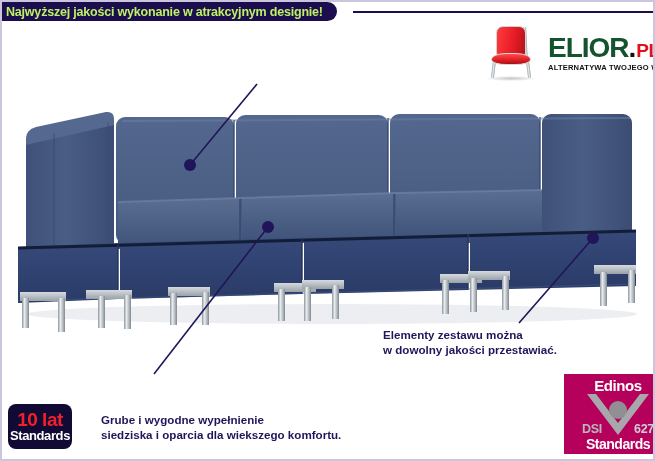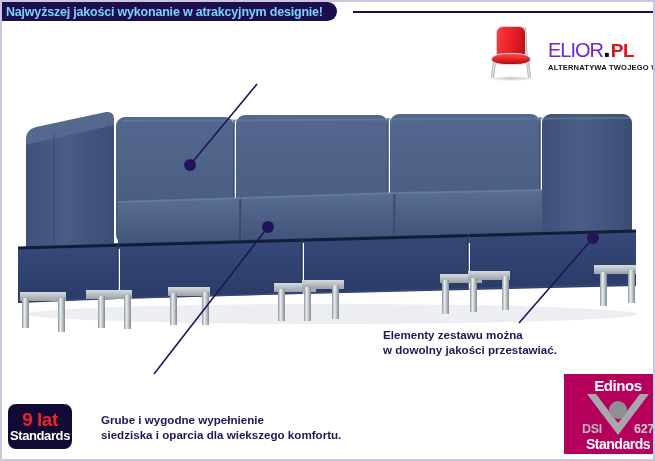--- a/index.html
+++ b/index.html
@@ -25,21 +25,21 @@
     top: 0px;
     height: 19px;
     padding: 0 14px 0 10px;
     background: #1c0e4e;
     border-radius: 0 10px 10px 0;
     display: flex;
     align-items: center;
     z-index: 6;
   }
   .banner-text {
-    color: #7dd3fc;
+    color: #bef264;
     font-size: 12.5px;
     font-weight: bold;
     letter-spacing: -0.2px;
     white-space: nowrap;
   }
   .banner-rule {
     position: absolute;
     left: 351px;
     top: 9px;
     width: 304px;
@@ -112,23 +112,23 @@
     flex-direction: column;
     justify-content: center;
   }
   .logo-main {
     display: flex;
     align-items: baseline;
     line-height: 1;
   }
   .logo-elior {
     font-family: "Liberation Sans", sans-serif;
-    font-size: 20px;
-    font-weight: normal;
-    color: #6d28d9;
+    font-size: 28px;
+    font-weight: bold;
+    color: #14532d;
     letter-spacing: -1px;
   }
   .logo-dot {
     font-size: 28px;
     font-weight: bold;
     color: #111114;
   }
   .logo-pl {
     font-size: 19px;
     font-weight: bold;
@@ -396,21 +396,21 @@
     <line x1="591" y1="236" x2="517" y2="321" stroke="#201559" stroke-width="1.6"></line>
     <circle cx="591" cy="236" r="6" fill="#201559"></circle>
   </svg>
 
   <div class="callout" id="callout-filling">Grube i wygodne wypełnienie
 siedziska i oparcia dla wiekszego komfortu.</div>
   <div class="callout" id="callout-modular">Elementy zestawu można
 w dowolny jakości przestawiać.</div>
 
   <div class="warranty">
-    <span class="warranty-years">9 lat</span>
+    <span class="warranty-years">10 lat</span>
     <span class="warranty-label">Standards</span>
   </div>
 
   <div class="edinos">
     <div class="edinos-inner">
       <div class="edinos-title">Edinos</div>
       <svg class="edinos-mark" viewBox="0 0 66 43">
         <path d="M2 1 L33 42 L64 1 L55 1 L33 30 L11 1 Z" fill="#a8a8ac"></path>
         <circle cx="33" cy="17" r="9" fill="#8f8f94"></circle>
       </svg>

